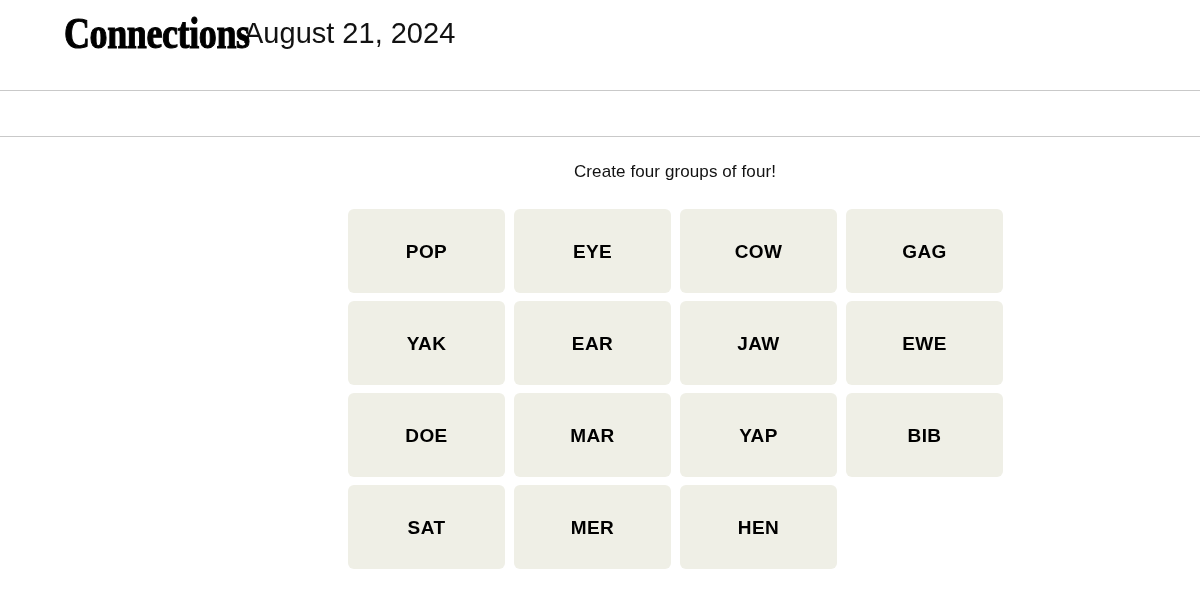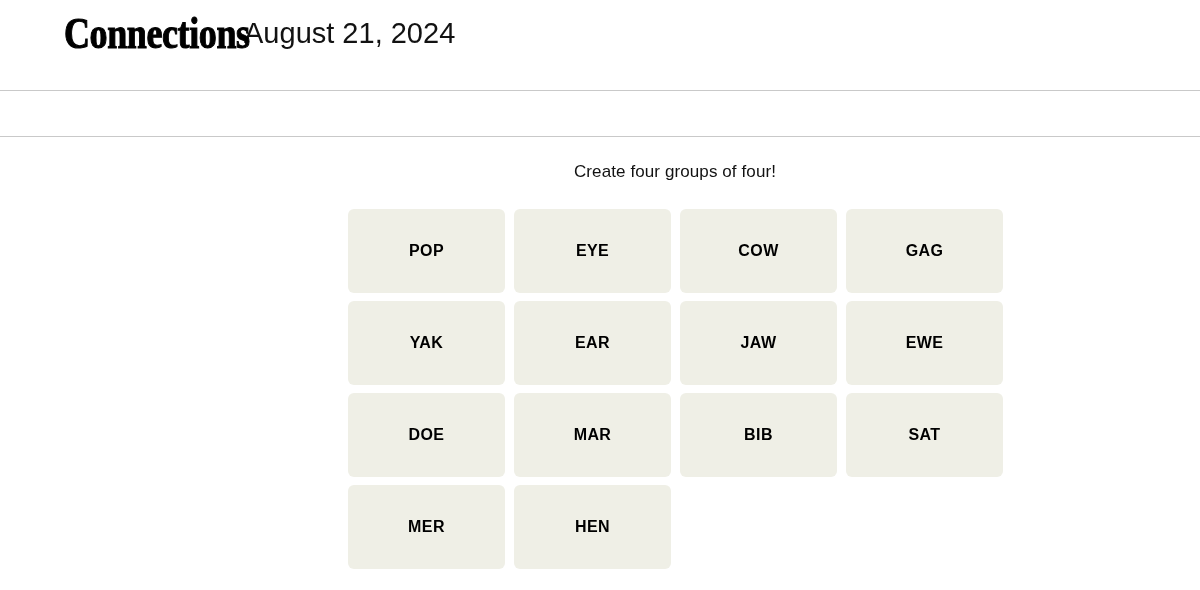--- a/index.html
+++ b/index.html
@@ -117,21 +117,21 @@
     display: flex;
     align-items: center;
     justify-content: center;
     cursor: pointer;
     padding: 0;
     user-select: none;
   }
   .tile-label {
     font-family: "Liberation Sans", sans-serif;
     font-weight: 700;
-    font-size: 16px;
+    font-size: 19px;
     letter-spacing: 0.4px;
     color: #000000;
     text-transform: uppercase;
     line-height: 1;
   }
 </style>
 </head>
 <body>
 
 <div id="masthead">
@@ -172,20 +172,23 @@
       <button class="tile">
         <span class="tile-label">EWE</span>
       </button>
       <button class="tile">
         <span class="tile-label">DOE</span>
       </button>
       <button class="tile">
         <span class="tile-label">MAR</span>
       </button>
       <button class="tile">
+        <span class="tile-label">YAP</span>
+      </button>
+      <button class="tile">
         <span class="tile-label">BIB</span>
       </button>
       <button class="tile">
         <span class="tile-label">SAT</span>
       </button>
       <button class="tile">
         <span class="tile-label">MER</span>
       </button>
       <button class="tile">
         <span class="tile-label">HEN</span>

